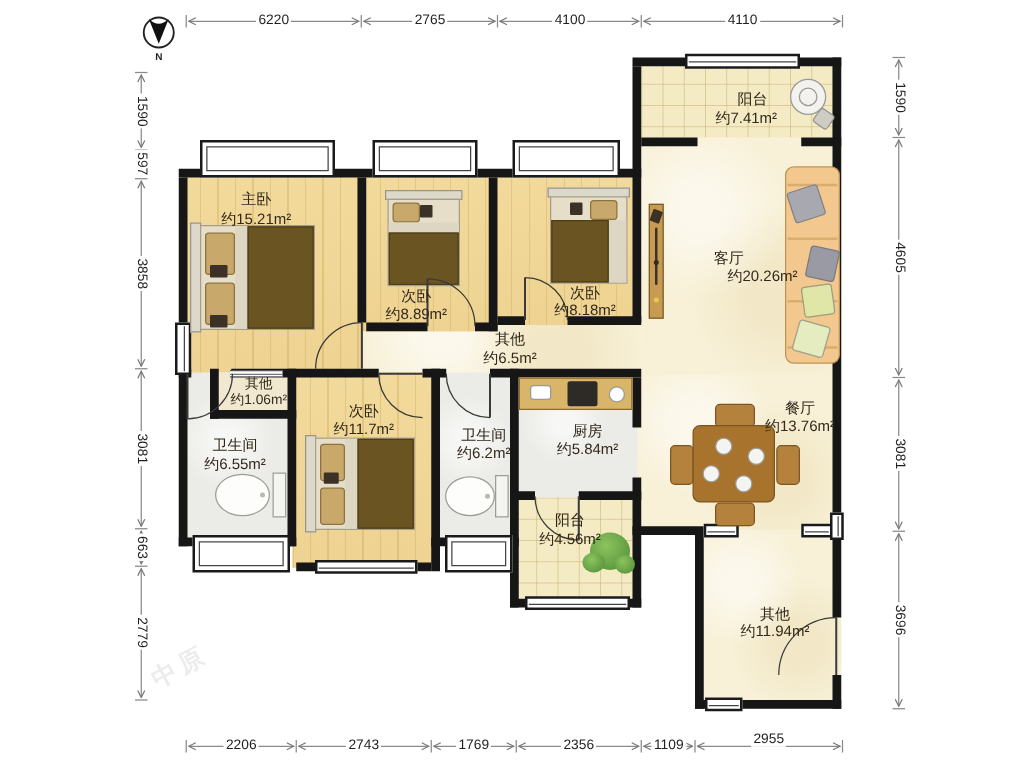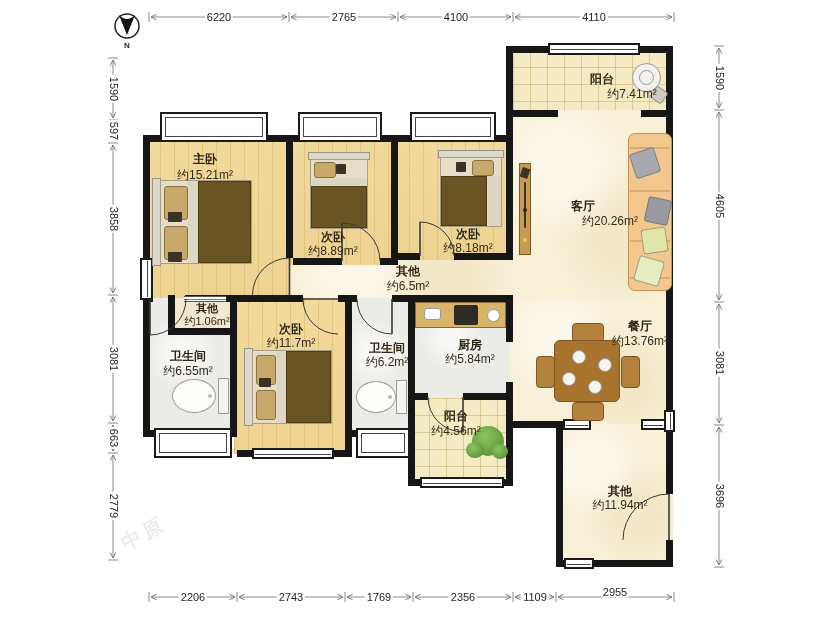--- a/index.html
+++ b/index.html
@@ -25,21 +25,21 @@
   
   .win{position:absolute;background:#fff;border:2px solid #1a1a1a;box-sizing:border-box}
   .bay::after{content:"";position:absolute;inset:3px;border:1px solid #444}
   .wline::after{content:"";position:absolute;left:1px;right:1px;top:50%;height:1px;background:#444}
   .wlinev::after{content:"";position:absolute;top:1px;bottom:1px;left:50%;width:1px;background:#444}
   .slider{position:absolute;background:#fff;border-top:1px solid #555;border-bottom:1px solid #555;box-sizing:border-box}
   .slider::after{content:"";position:absolute;left:0;right:0;top:2px;height:1px;background:#777}
   
   .rname,.rarea{position:absolute;transform:translate(-50%,-50%);font-size:12px;color:#33291c;
         white-space:nowrap;line-height:1;letter-spacing:0}
-  .rname{font-weight:700;color:#2e2517}
+  .rname{font-weight:400;color:#2e2517}
   .dim{position:absolute;transform:translate(-50%,-50%);font-size:11px;color:#1f1f1f;background:#fff;
         padding:0 2px;line-height:1;white-space:nowrap}
   .dimv{transform:translate(-50%,-50%) rotate(90deg)}
   .wm{position:absolute;font-size:20px;color:rgba(120,120,120,.14);transform:rotate(-28deg);
         white-space:nowrap;letter-spacing:4px;font-weight:700}
   
   .headboard{position:absolute;background:#dcd8ca;border:1px solid #9a958a;box-sizing:border-box}
   .bedbody{position:absolute;background:#e6dec9;border:1px solid #a79e87;box-sizing:border-box}
   .pillow{position:absolute;background:#c9a96b;border:1px solid #8a7340;border-radius:3px}
   .pdark{position:absolute;background:#3b3126;border-radius:1px}
@@ -332,21 +332,21 @@
   <div>
     <span class="rname" style="left:205px;top:159px">主卧</span>
     <span class="rarea" style="left:205px;top:175px">约15.21m²</span>
     <span class="rname" style="left:333px;top:237px">次卧</span>
     <span class="rarea" style="left:333px;top:251px">约8.89m²</span>
     <span class="rname" style="left:468px;top:234px">次卧</span>
     <span class="rarea" style="left:468px;top:248px">约8.18m²</span>
     <span class="rname" style="left:583px;top:206px">客厅</span>
     <span class="rarea" style="left:610px;top:221px">约20.26m²</span>
     <span class="rname" style="left:602px;top:79px">阳台</span>
-    <span class="rarea" style="left:632px;top:94px">约7.41m²</span>
+    <span class="rarea" style="left:597px;top:94px">约7.41m²</span>
     <span class="rname" style="left:408px;top:271px">其他</span>
     <span class="rarea" style="left:408px;top:286px">约6.5m²</span>
     <span class="rname" style="left:207px;top:308px;font-size:11px">其他</span>
     <span class="rarea" style="left:207px;top:321px;font-size:11px">约1.06m²</span>
     <span class="rname" style="left:188px;top:356px">卫生间</span>
     <span class="rarea" style="left:188px;top:371px">约6.55m²</span>
     <span class="rname" style="left:291px;top:329px">次卧</span>
     <span class="rarea" style="left:291px;top:343px">约11.7m²</span>
     <span class="rname" style="left:387px;top:348px">卫生间</span>
     <span class="rarea" style="left:387px;top:362px">约6.2m²</span>

